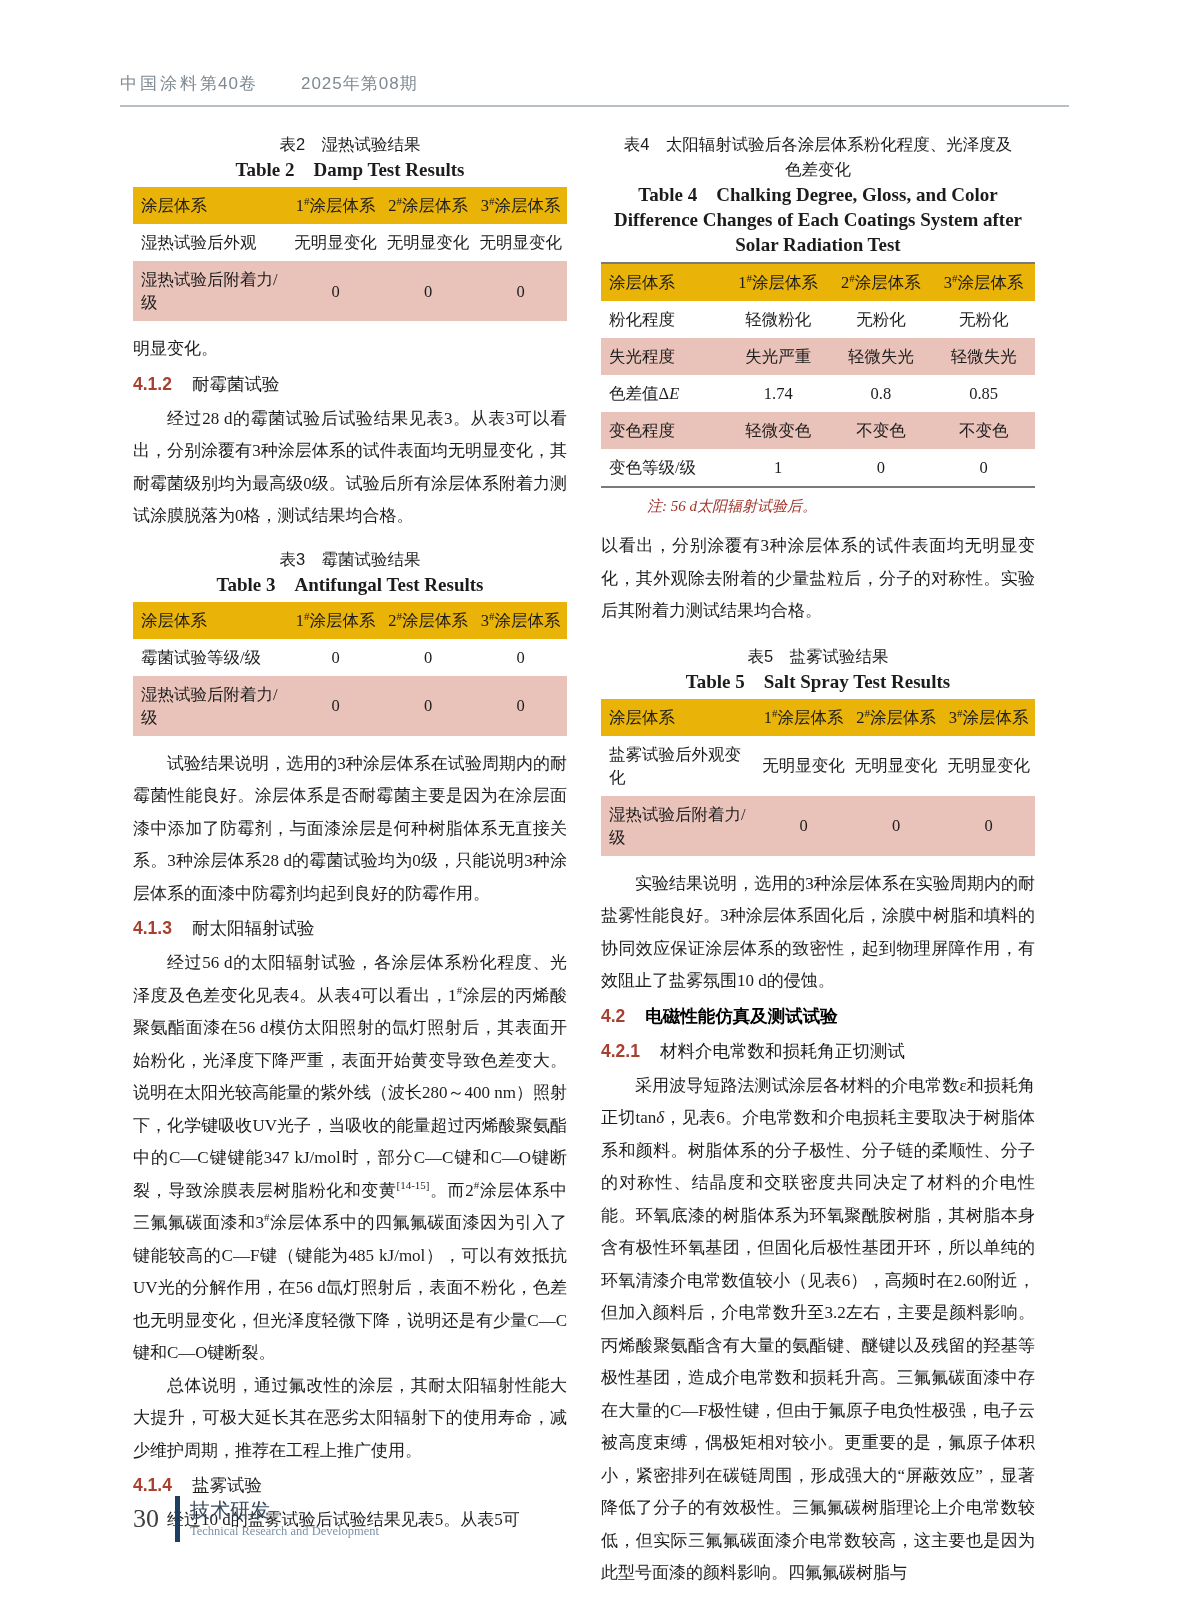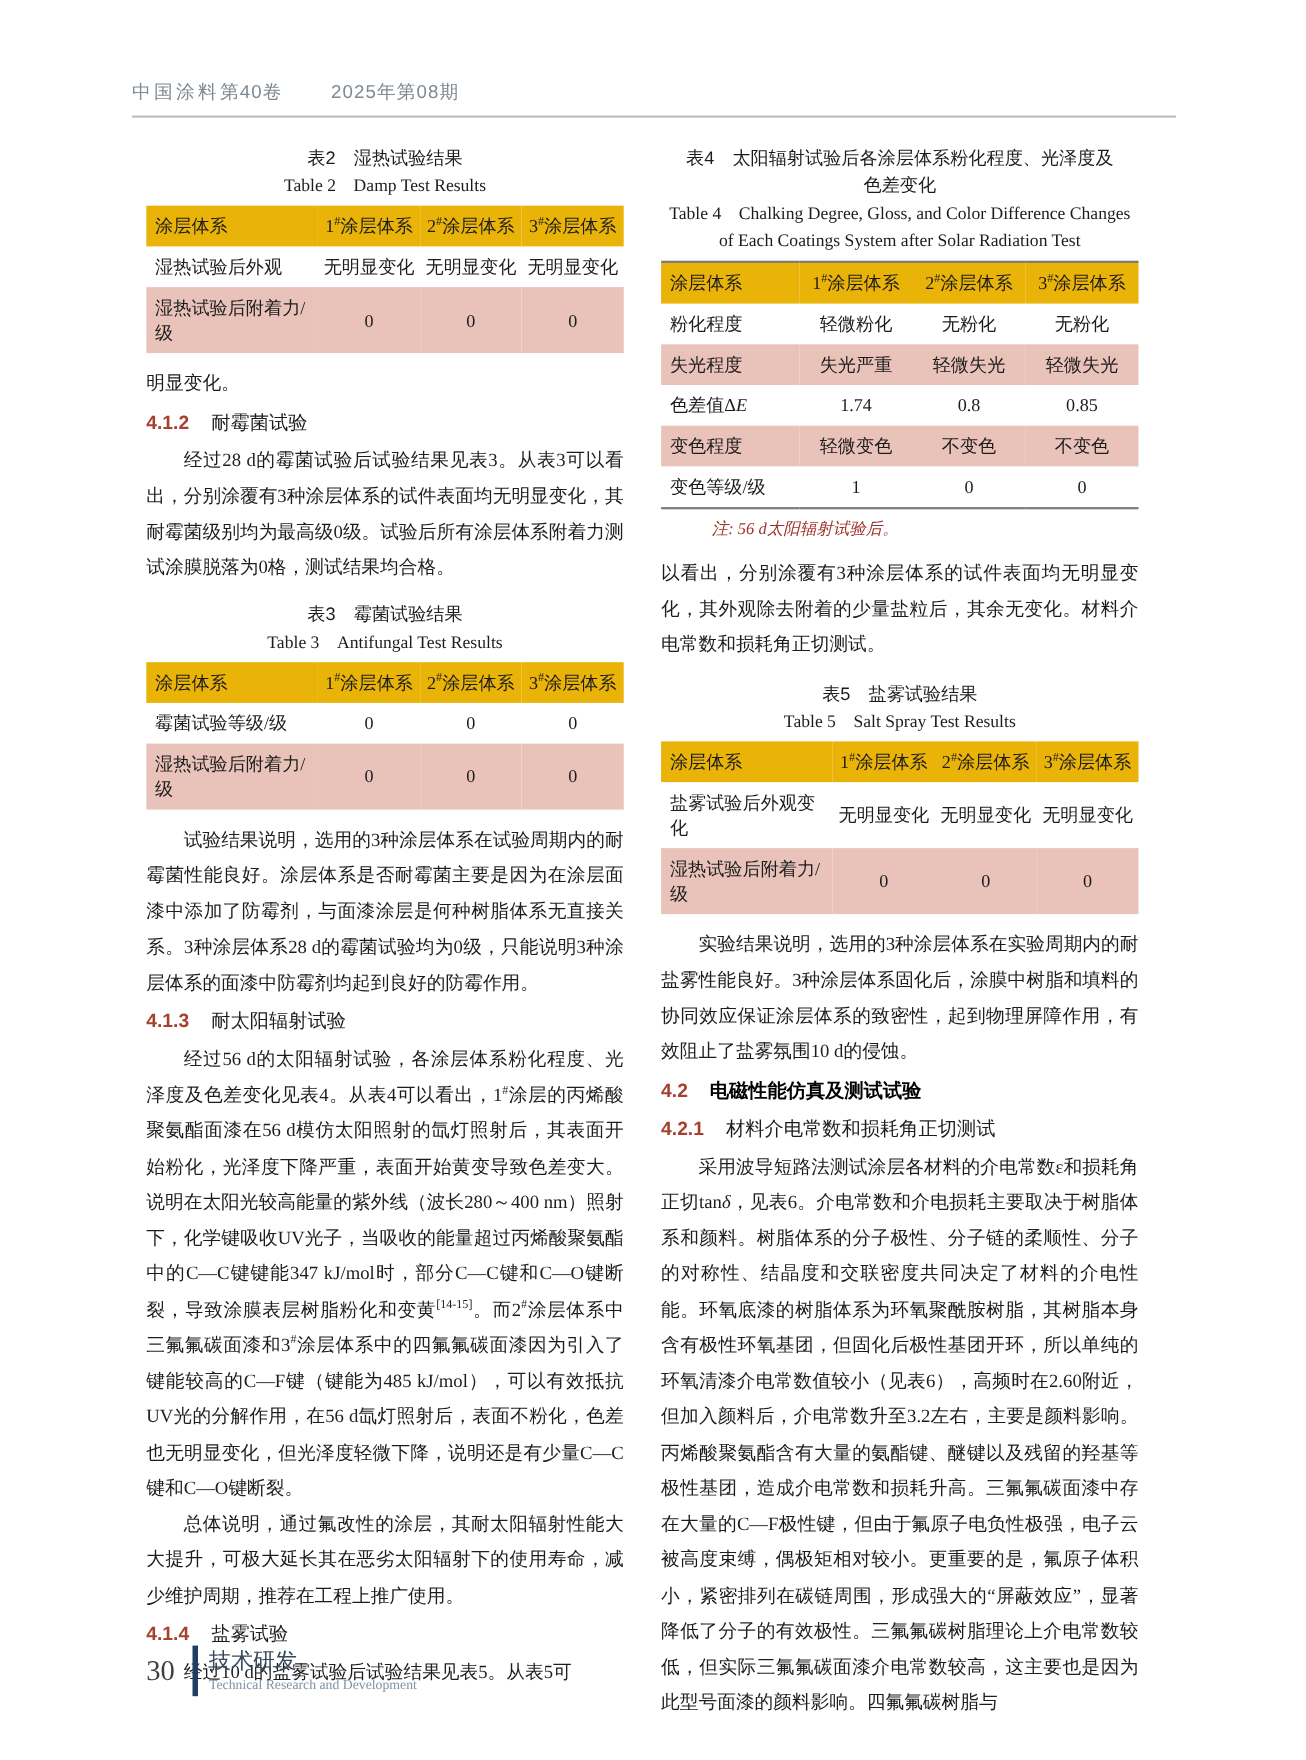--- a/index.html
+++ b/index.html
@@ -26,22 +26,22 @@
   .sec{display:flex;margin:2px 0;font-size:17.5px;line-height:33px;font-weight:normal;}
   .sec .num{color:#a8402f;font-family:"Liberation Sans",sans-serif;font-weight:bold;
             margin-right:20px;flex:0 0 auto;}
   .sec .ttl{color:#1c1c1c;}
   .sec.major .ttl{color:#000000;font-family:"Liberation Sans",sans-serif;font-weight:bold;}
 
   
   .tblock{margin:4px 0 12px;}
   .tcap-cn{text-align:center;font-family:"Liberation Sans",sans-serif;font-weight:normal;
            font-size:16.5px;line-height:25px;}
-  .tcap-en{text-align:center;font-family:"Liberation Serif",serif;font-weight:normal;
-           font-size:16px;line-height:25px;margin-bottom:5px;}
+  .tcap-en{text-align:center;font-family:"Liberation Serif",serif;font-weight:bold;
+           font-size:19px;line-height:25px;margin-bottom:5px;}
   table{width:100%;border-collapse:collapse;font-size:16.5px;}
   td{padding:7px 2px;vertical-align:middle;line-height:23px;}
   td.lab{text-align:left;padding-left:8px;width:36%;}
   td.val{text-align:center;}
   tr.hdr td{background:#eab308;}
   tr.shaded td{background:#e9c3ba;}
   table.bordered{border-top:2px solid #7a7a7a;border-bottom:2px solid #7a7a7a;}
   table.narrow-label td.lab{width:29%;}
   .tnote{color:#9e3228;font-size:15px;line-height:24px;padding:6px 0 0 46px;
          font-style:italic;}
@@ -193,21 +193,21 @@
                 <td class="lab">变色等级/级</td>
                 <td class="val">1</td>
                 <td class="val">0</td>
                 <td class="val">0</td>
               </tr>
             </tbody>
           </table>
         <div class="tnote">注: 56 d太阳辐射试验后。</div>
       </section>
 
-      <p class="body">以看出，分别涂覆有3种涂层体系的试件表面均无明显变化，其外观除去附着的少量盐粒后，其余无变化。材料介电常数和损耗角正切测试。</p>
+      <p class="body">以看出，分别涂覆有3种涂层体系的试件表面均无明显变化，其外观除去附着的少量盐粒后，分子的对称性。实验后其附着力测试结果均合格。</p>
 
       <section class="tblock" style="margin-top:16px;">
         <div class="tcap-cn">表5　盐雾试验结果</div>
         <div class="tcap-en">Table 5　Salt Spray Test Results</div>
         <table>
             <tbody>
               <tr class="hdr">
                 <td class="lab">涂层体系</td>
                 <td class="val">1<sup>#</sup>涂层体系</td>
                 <td class="val">2<sup>#</sup>涂层体系</td>

